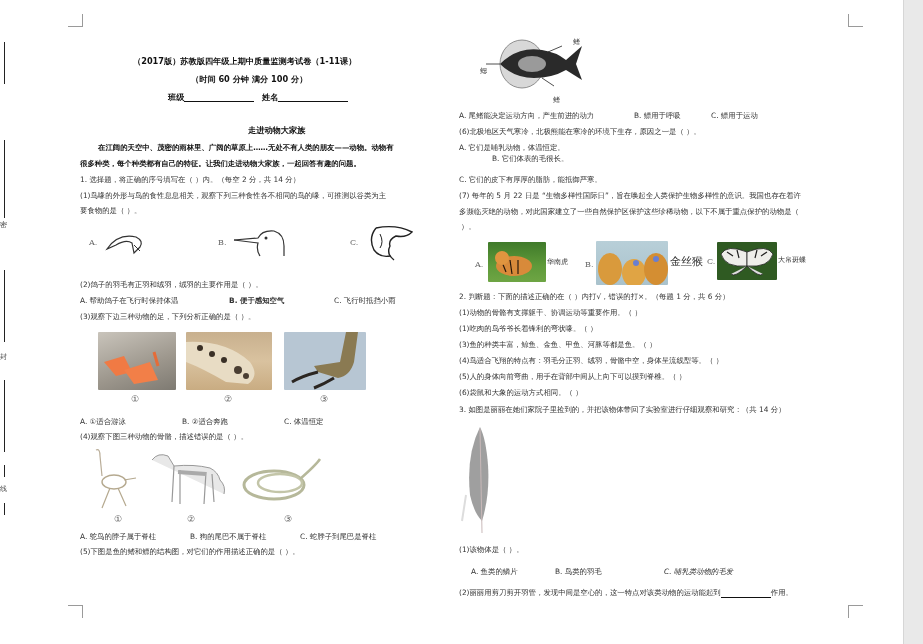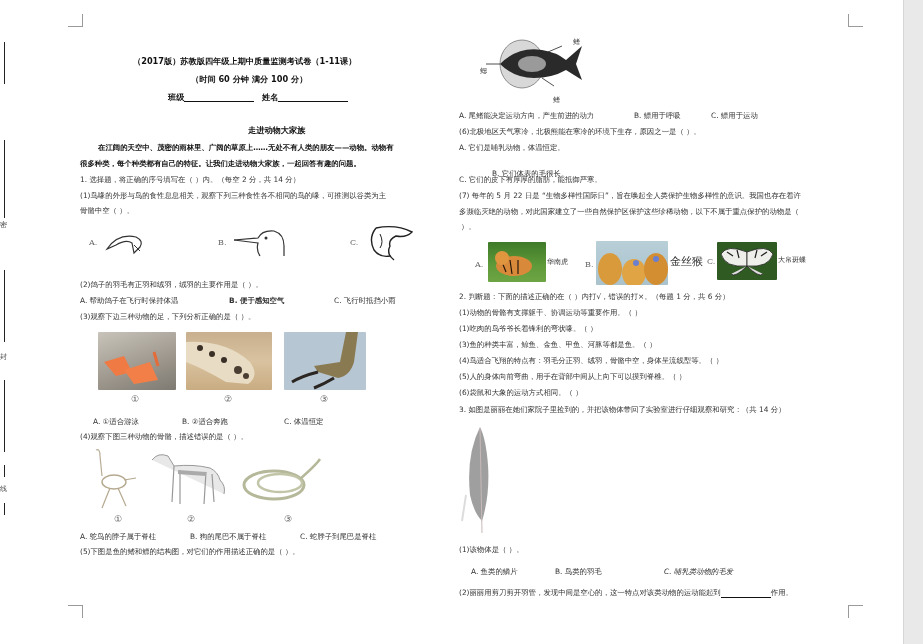--- a/index.html
+++ b/index.html
@@ -56,21 +56,21 @@
   <div class="t title" style="left:262px;top:92px;">
     <span>姓名</span><span class="blank"></span>
   </div>
 
   <div class="t title" style="left:218px;top:125px;margin-left:30px;">走进动物大家族</div>
   <div class="t b" style="left:98px;top:143px;">在江阔的天空中、茂密的雨林里、广阔的草原上……无处不有人类的朋友——动物。动物有</div>
   <div class="t b" style="left:80px;top:159px;">很多种类，每个种类都有自己的特征。让我们走进动物大家族，一起回答有趣的问题。</div>
 
   <div class="t" style="left:80px;top:175px;">1. 选择题，将正确的序号填写在（  ）内。（每空 2 分，共 14 分）</div>
   <div class="t" style="left:80px;top:191px;text-align:center;">(1)鸟喙的外形与鸟的食性息息相关，观察下列三种食性各不相同的鸟的喙，可推测以谷类为主</div>
-  <div class="t" style="left:80px;top:206px;">骨骼中空（     ）。</div>
+  <div class="t" style="left:80px;top:206px;">要食物的是（     ）。</div>
 
   <span class="lbl" style="left:89px;top:238px;">A.</span>
   <svg style="position:absolute;left:104px;top:229px;" width="52" height="30">
     <path d="M3 20 Q14 4 32 8 Q40 12 36 18 L30 24 L28 14 Q22 10 12 16 Z" fill="none" stroke="#333" stroke-width="1.2"></path>
     <path d="M30 16 L36 22" stroke="#333" stroke-width="1"></path>
   </svg>
   <span class="lbl" style="left:218px;top:238px;">B.</span>
   <svg style="position:absolute;left:232px;top:226px;" width="58" height="34">
     <path d="M2 14 L26 12 Q30 4 42 5 Q52 8 52 20 L52 30" fill="none" stroke="#333" stroke-width="1.2"></path>
     <path d="M2 14 L26 17 Q24 24 28 30" fill="none" stroke="#333" stroke-width="1.2"></path>
@@ -110,21 +110,21 @@
     <svg width="82" height="58">
         <path d="M62 0 L74 0 L70 30 Q66 44 54 46 L34 40 L30 34 L56 30 Z" fill="#8a7a52"></path>
         <path d="M34 40 Q18 44 8 50" stroke="#2b2622" stroke-width="3" fill="none"></path>
         <path d="M50 46 Q40 52 30 56" stroke="#2b2622" stroke-width="3" fill="none"></path>
       </svg>
   </div>
   <span class="circ" style="left:131px;top:394px;">①</span>
   <span class="circ" style="left:224px;top:394px;">②</span>
   <span class="circ" style="left:320px;top:394px;">③</span>
 
-  <div class="t" style="left:80px;top:417px;margin-left:13px;">A. ①适合游泳</div>
+  <div class="t" style="left:80px;top:417px;">A. ①适合游泳</div>
   <div class="t" style="left:182px;top:417px;">B. ②适合奔跑</div>
   <div class="t" style="left:284px;top:417px;">C. 体温恒定</div>
   <div class="t" style="left:80px;top:432px;">(4)观察下图三种动物的骨骼，描述错误的是（     ）。</div>
 
   <svg style="position:absolute;left:90px;top:448px;" width="50" height="64">
     <path d="M6 2 Q10 0 10 8 L12 28" stroke="#b9ad98" stroke-width="1.2" fill="none"></path>
     <ellipse cx="24" cy="34" rx="12" ry="7" fill="none" stroke="#b5a98f" stroke-width="1.4"></ellipse>
     <path d="M34 32 L46 30" stroke="#b5a98f" stroke-width="1.2"></path>
     <path d="M20 40 L12 60 M28 40 L36 58" stroke="#b5a98f" stroke-width="1.2"></path>
   </svg>
@@ -160,21 +160,21 @@
   </svg>
   <span class="t" style="left:573px;top:37px;font-size:7px;">鳍</span>
   <span class="t" style="left:480px;top:66px;font-size:7px;">鳃</span>
   <span class="t" style="left:553px;top:95px;font-size:7px;">鳍</span>
 
   <div class="t" style="left:459px;top:111px;">A. 尾鳍能决定运动方向，产生前进的动力</div>
   <div class="t" style="left:634px;top:111px;">B. 鳔用于呼吸</div>
   <div class="t" style="left:711px;top:111px;">C. 鳔用于运动</div>
   <div class="t" style="left:459px;top:127px;">(6)北极地区天气寒冷，北极熊能在寒冷的环境下生存，原因之一是（     ）。</div>
   <div class="t" style="left:459px;top:143px;">A. 它们是哺乳动物，体温恒定。</div>
-  <div class="t" style="left:459px;top:169px;padding-left:33px;">B. 它们体表的毛很长。</div>
+  <div class="t" style="left:459px;top:154px;padding-left:33px;">B. 它们体表的毛很长。</div>
   <div class="t" style="left:459px;top:175px;">C. 它们的皮下有厚厚的脂肪，能抵御严寒。</div>
 
   <div class="t" style="left:459px;top:191px;">(7) 每年的 5 月 22 日是 “生物多样性国际日”，旨在唤起全人类保护生物多样性的意识。我国也存在着许</div>
   <div class="t" style="left:459px;top:207px;">多濒临灭绝的动物，对此国家建立了一些自然保护区保护这些珍稀动物，以下不属于重点保护的动物是（</div>
   <div class="t" style="left:461px;top:222px;">）。</div>
 
   <span class="lbl" style="left:475px;top:260px;">A.</span>
   <div class="img" style="left:488px;top:242px;width:58px;height:40px;background:linear-gradient(180deg,#3f7a2a 0%,#5f9a3a 60%,#6ea544 100%);">
     <svg width="58" height="40">
         <ellipse cx="26" cy="24" rx="18" ry="10" fill="#d88a3a"></ellipse>

